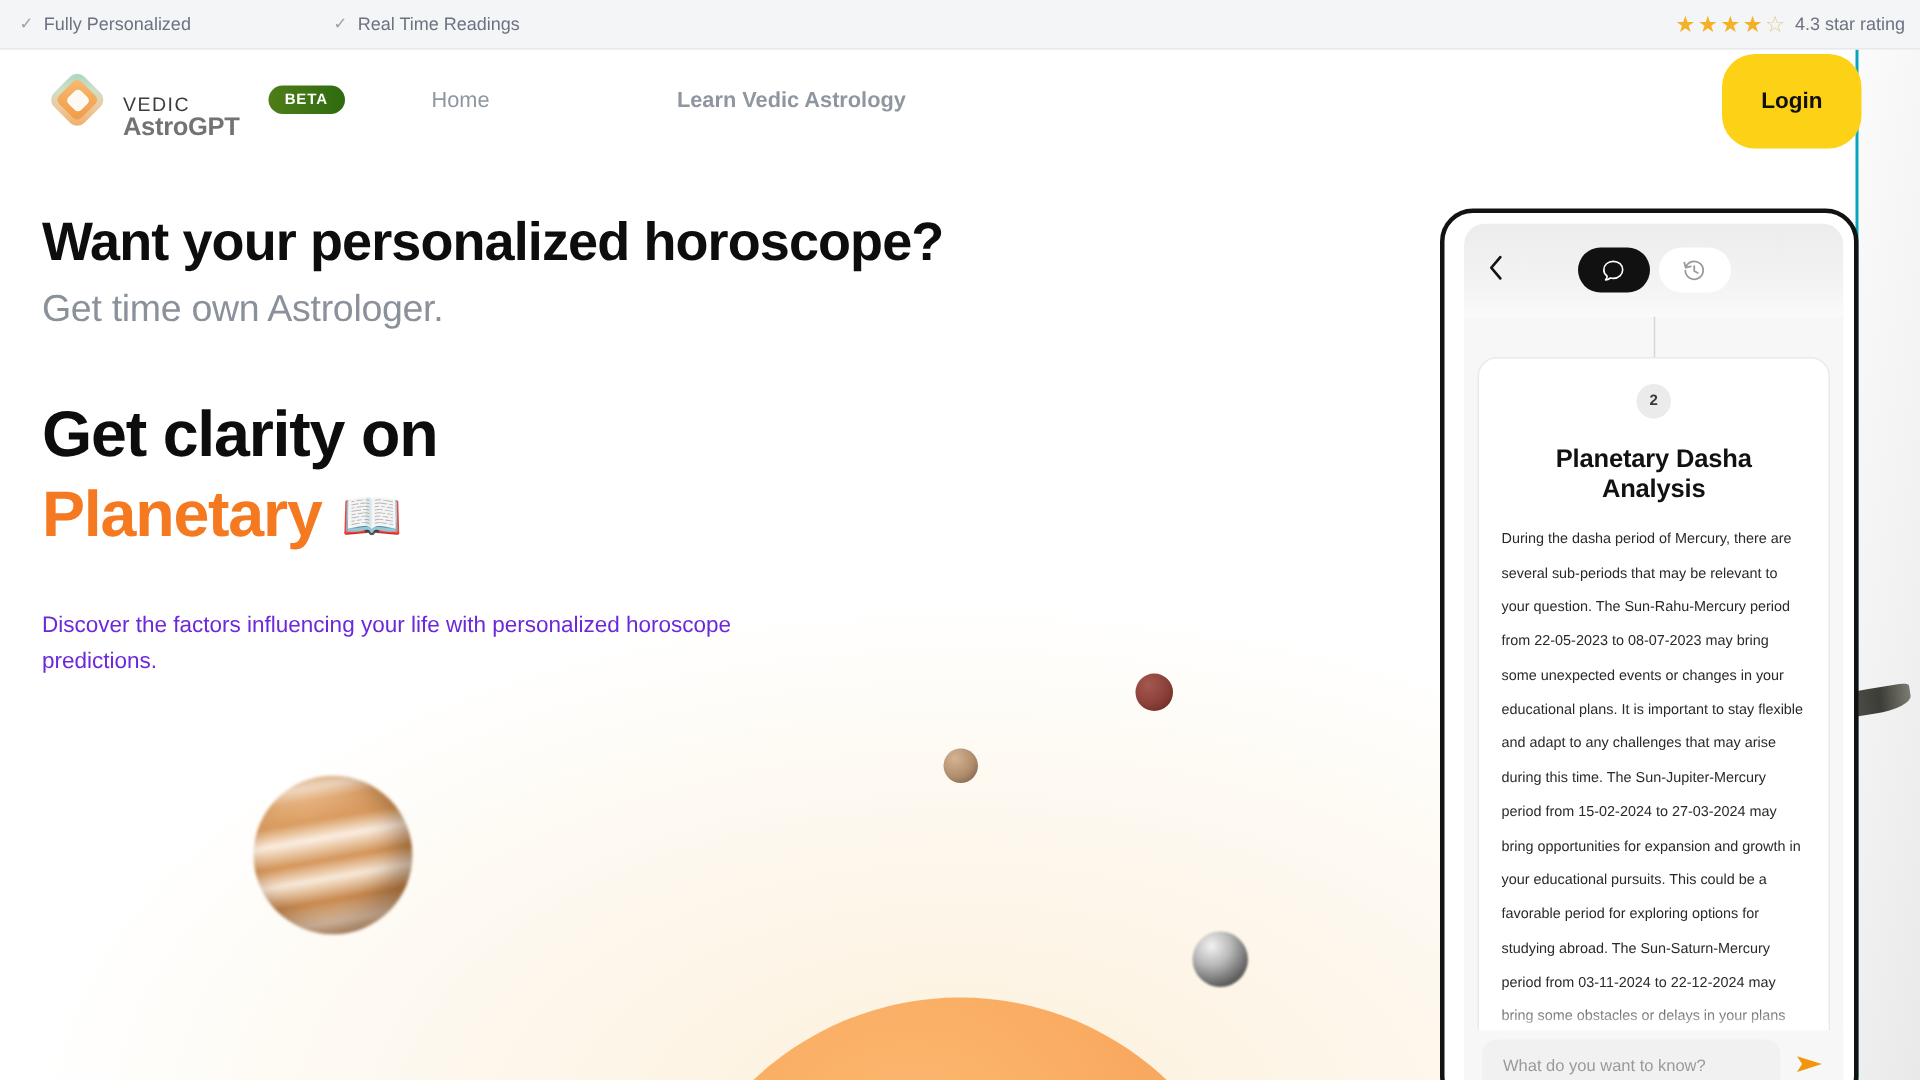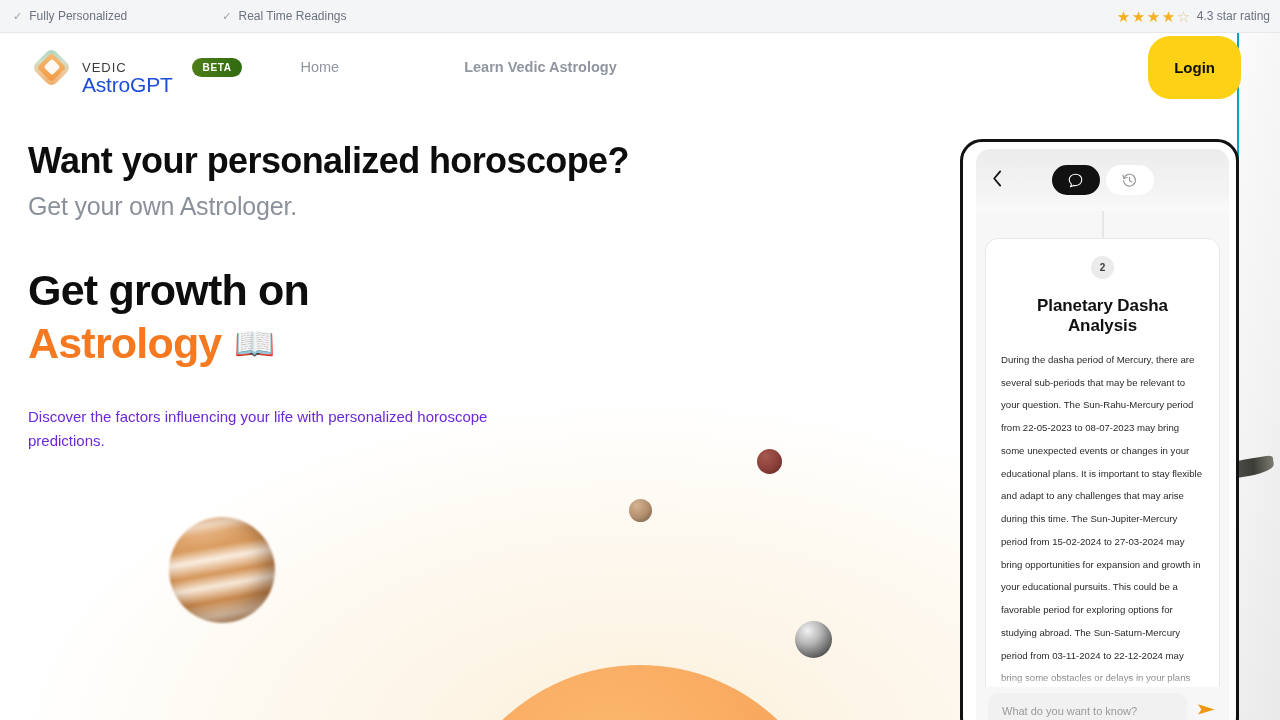--- a/index.html
+++ b/index.html
@@ -111,21 +111,21 @@
     border-radius: 4px;
     transform: rotate(45deg);
   }
   .logo-mark .inner {
     position: absolute; width: 12px; height: 12px;
     background: #fdfaf4; border-radius: 3px;
     transform: rotate(45deg);
   }
   .brand-text { display: flex; flex-direction: column; line-height: 1.02; }
   .brand-top { font-size: 13px; letter-spacing: 1px; color: #3c3c3c; font-weight: 400; margin-top: 22px; }
-  .brand-bottom { font-size: 21px; font-weight: 400; color: #1d4ed8; letter-spacing: -0.2px; }
+  .brand-bottom { font-size: 17px; font-weight: 700; color: #737373; letter-spacing: -0.2px; }
   .beta-badge {
     margin-left: 8px; align-self: center;
     background: linear-gradient(90deg, #4e7d18 0%, #2f6b10 100%);
     color: #ffffff; font-size: 10px; font-weight: 700; letter-spacing: 0.6px;
     padding: 4px 11px; border-radius: 11px;
   }
   .nav { display: flex; align-items: center; gap: 44px; }
   .nav-link { color: #9096a0; font-size: 14.5px; }
   .nav-home { margin-left: 58px; }
   .nav-learn { margin-left: 81px; font-weight: bold; }
@@ -337,24 +337,24 @@
     </div>
     <div class="nav">
       <a class="nav-link nav-home">Home</a>
       <a class="nav-link nav-learn">Learn Vedic Astrology</a>
     </div>
     <button class="login-btn">Login</button>
   </div>
 
   <div class="hero">
     <div class="h1">Want your personalized horoscope?</div>
-    <div class="h2">Get your own Astrologer.</div>
-    <div class="h3">Get growth on</div>
+    <div class="h2">Get time own Astrologer.</div>
+    <div class="h3">Get clarity on</div>
     <div class="h3-accent">
-      <span class="accent-word">Astrology</span>
+      <span class="accent-word">Planetary</span>
       <span class="emoji-book">📖</span>
     </div>
     <div class="hero-desc">Discover the factors influencing your life with personalized horoscope predictions.</div>
   </div>
 
   <div class="phone-shell">
     <div class="phone-screen">
 
       <div class="phone-topbar">
         <span class="back-chevron">

